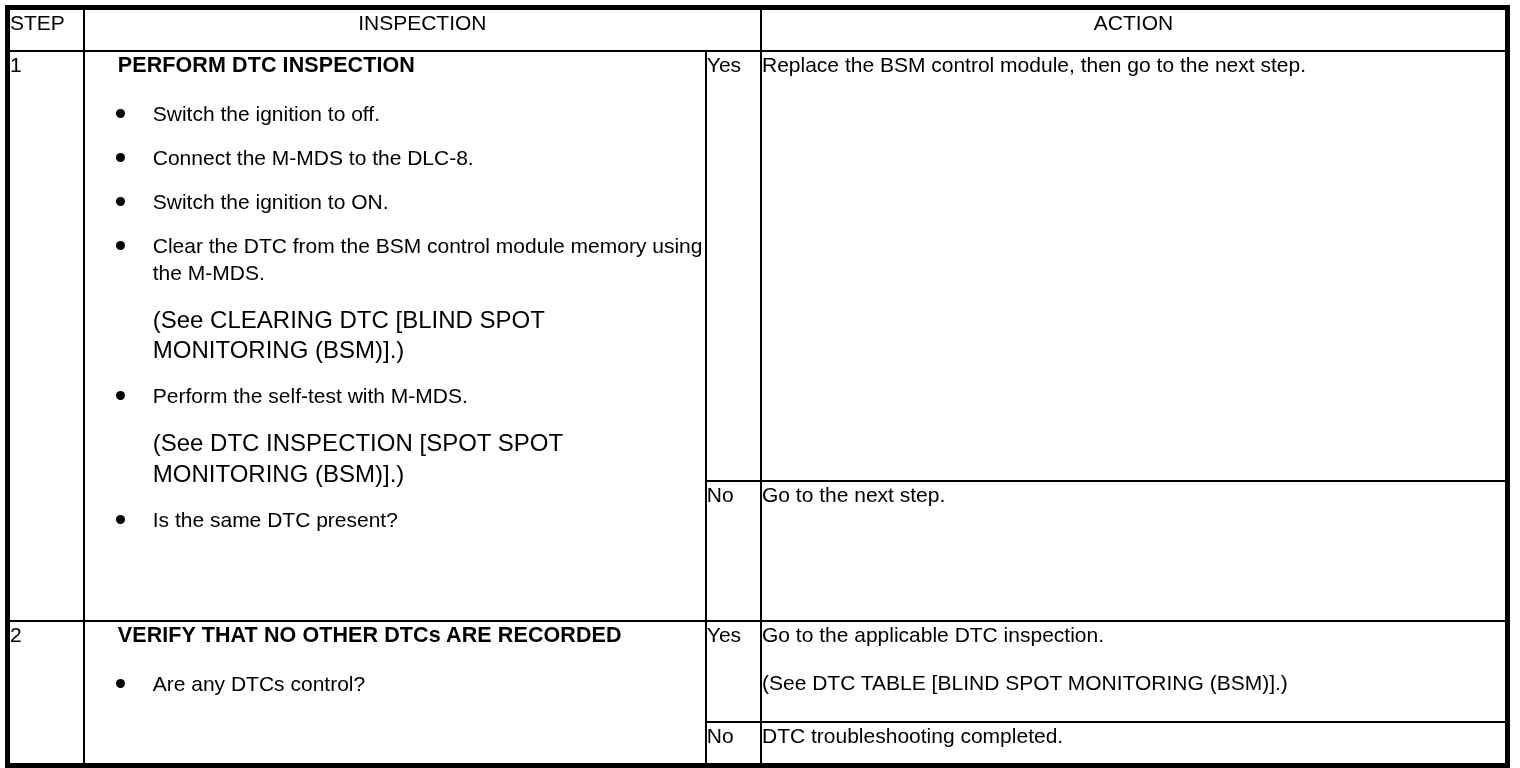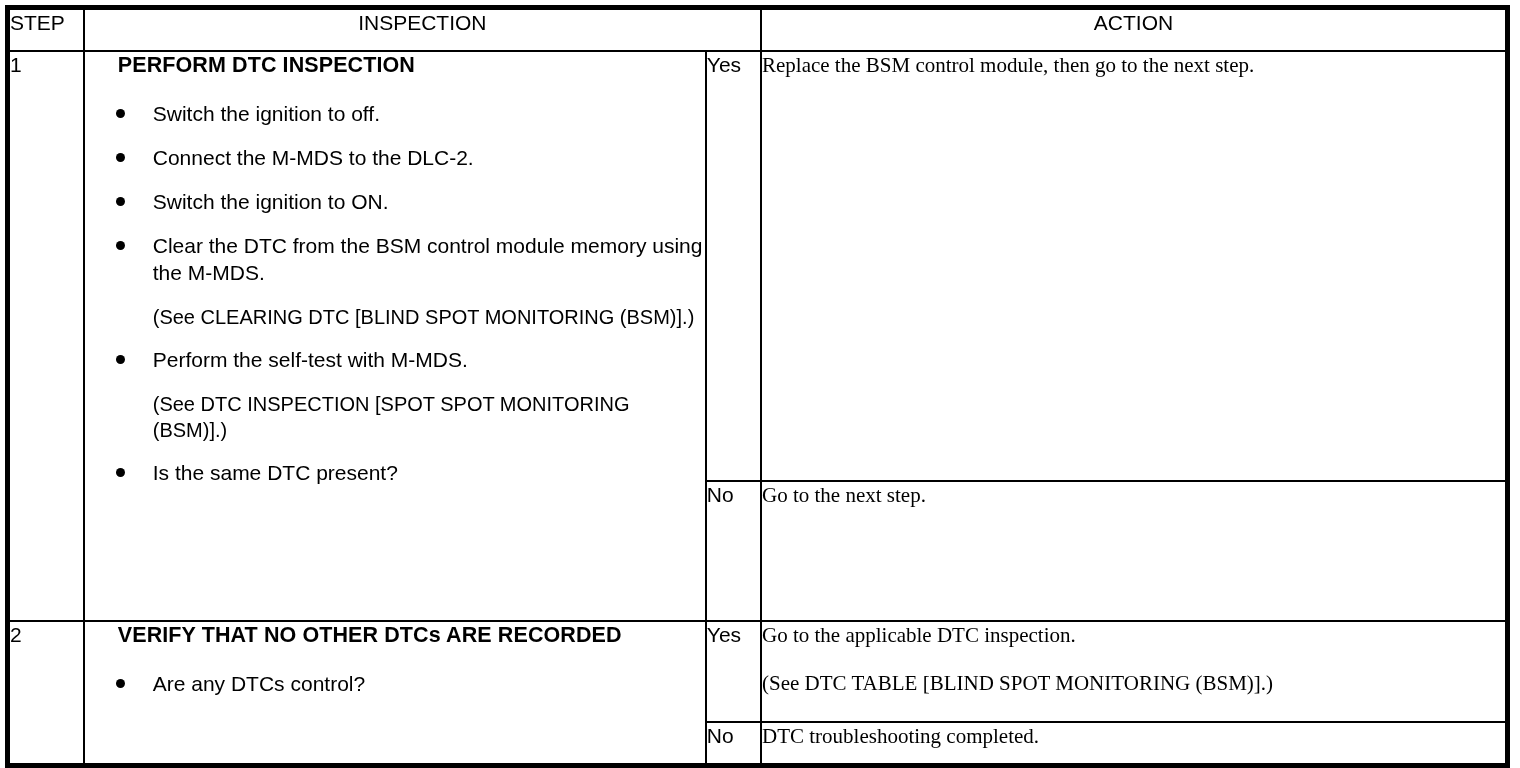--- a/index.html
+++ b/index.html
@@ -73,21 +73,20 @@
     padding: 9px 8px 8px 10px;
   }
   .cell-yn {
     padding: 9px 0 0 8px;
     font-size: 21px;
     white-space: nowrap;
     margin-left: 12px;
   }
   .cell-action {
     padding: 9px 8px 8px 8px;
-    font-family: Liberation Serif, serif;
   }
 
   .insp-title {
     font-weight: bold;
     font-size: 21.5px;
     letter-spacing: 0.1px;
     margin: 0 0 6px 0;
     padding-left: 33px;
   }
 
@@ -108,21 +107,21 @@
     position: absolute;
     left: 31px;
     top: 25px;
     width: 9px;
     height: 9px;
     background: #000;
     border-radius: 50%;
   }
   .note {
     margin-top: 18px;
-    font-size: 20px;
+    font-size: 24px;
     line-height: 1.28;
   }
 
   .action-line { margin: 0; }
   .action-note { margin-top: 22px; }
 
   .row-s1 { height: 430px; }
   .row-s1b { height: 140px; }
   .row-s2 { height: 101px; }
   .row-s2b { height: 44px; }
@@ -154,21 +153,21 @@
 
         <td class="cell-insp" rowspan="2">
           <div class="insp-title">PERFORM DTC INSPECTION</div>
           <ul class="steps">
             <li>
               <span class="bullet"></span>
               <span>Switch the ignition to off.</span>
             </li>
             <li>
               <span class="bullet"></span>
-              <span>Connect the M-MDS to the DLC-2.</span>
+              <span>Connect the M-MDS to the DLC-8.</span>
             </li>
             <li>
               <span class="bullet"></span>
               <span>Switch the ignition to ON.</span>
             </li>
             <li>
               <span class="bullet"></span>
               <span>Clear the DTC from the BSM control module memory using the M-MDS.</span>
               <div class="note">(See CLEARING DTC [BLIND SPOT MONITORING (BSM)].)</div>
             </li>

